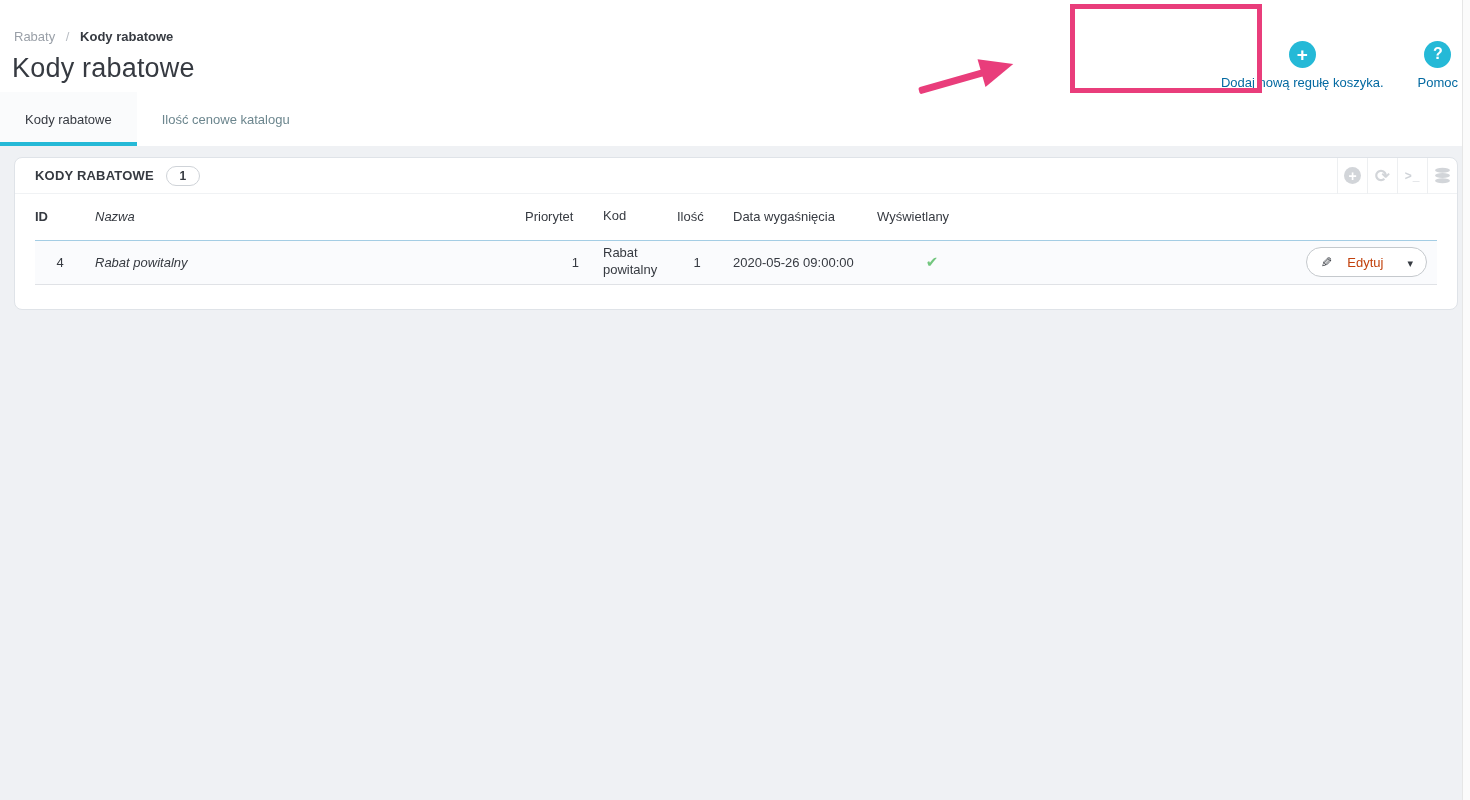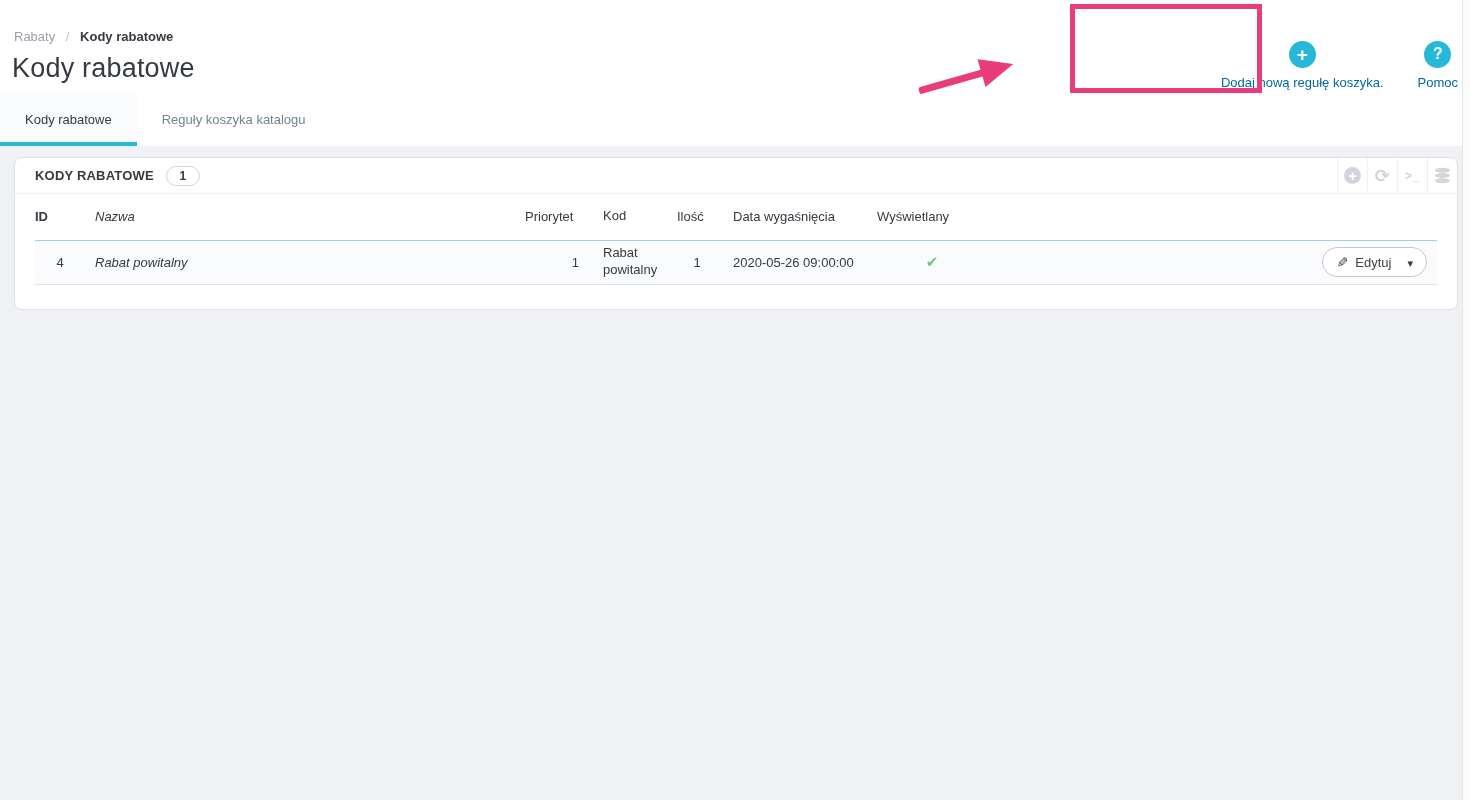--- a/index.html
+++ b/index.html
@@ -51,21 +51,21 @@
   .c-name { padding-left:10px;font-style:italic; }
   .c-priority { text-align:right; padding-right:8px; }
   .c-code { padding-left:16px; line-height:1.3; }
   .c-qty { text-align:center; }
   .c-date { padding-left:16px; }
   .c-disp { text-align:center;margin-left:31px; }
   .c-actions { text-align:right; padding-right:10px; }
   .check-icon { color:#72c67e; font-size:15px; font-weight:700; }
   .check-icon::before { content:"\2714"; }
 
-  .edit-btn { display:inline-flex; align-items:center; gap:8px; background:#fff; border:1px solid #c5c9cd; border-radius:15px; padding:6px 13px; font-size:13px; color:#404040; cursor:pointer; font-family:inherit; }
+  .edit-btn { display:inline-flex; align-items:center; gap:16px; background:#fff; border:1px solid #c5c9cd; border-radius:15px; padding:6px 13px; font-size:13px; color:#c2410c; cursor:pointer; font-family:inherit; }
   .pencil-icon::before { content:"\270E"; display:inline-block; transform:rotate(90deg); font-size:14px; color:#363a41; }
   .caret-icon { margin-left:8px; }
   .caret-icon::before { content:"\25BE"; font-size:11px; color:#363a41; }
 
   
   .scrollbar { position:absolute; right:0; top:0; width:8px; height:800px; background:#fbfbfb; border-left:1px solid #e6e6e6; z-index:5; }
 </style>
 </head>
 <body>
 
@@ -92,21 +92,21 @@
 <div class="highlight-box"></div>
 <svg class="annot-arrow" viewBox="0 0 104 46" xmlns="http://www.w3.org/2000/svg">
   <g transform="rotate(-16 52 23)" fill="#e93d7b">
     <rect x="3" y="20" width="68" height="7" rx="2"></rect>
     <polygon points="68,9 101,23.5 68,38"></polygon>
   </g>
 </svg>
 
 <div class="tabbar">
   <div class="tab active">Kody rabatowe</div>
-  <div class="tab">Reguły koszyka katalogu</div>
+  <div class="tab">Ilość cenowe katalogu</div>
 </div>
 
 <div class="content">
   <div class="panel">
     <div class="panel-heading">
       <span class="panel-title">KODY RABATOWE</span>
       <span class="count-badge">1</span>
       <div class="panel-toolbar">
         <div class="tool-cell">
             <span class="tool-plus">+</span>

